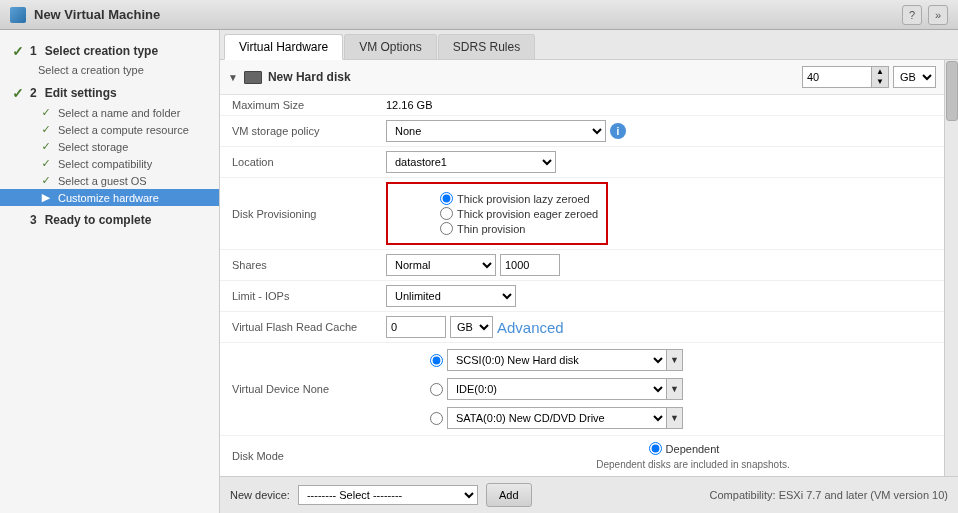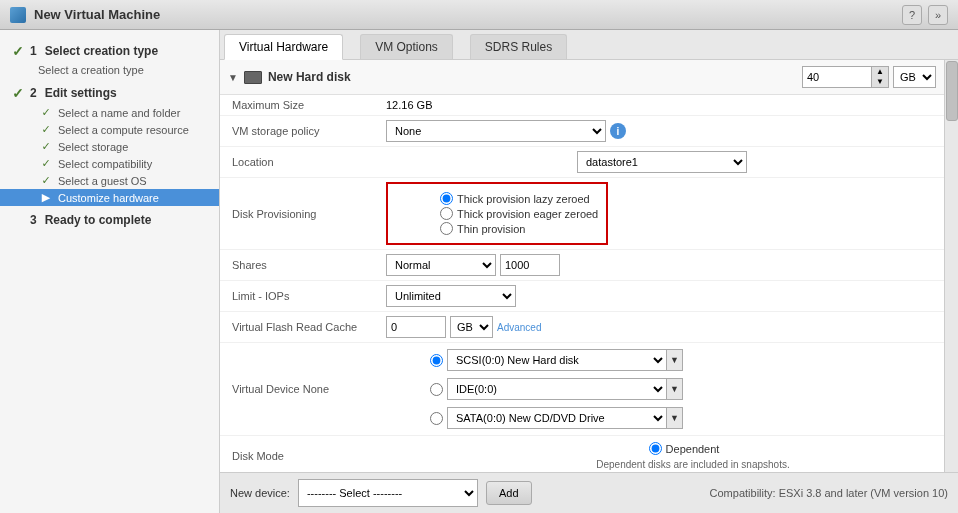--- a/index.html
+++ b/index.html
@@ -31,21 +31,21 @@
     .sidebar-section-num { font-weight: bold; margin-right: 4px; }
     .step-group { margin-bottom: 4px; }
     .check-icon { color: #4a7c2e; font-size: 14px; width: 16px; text-align: center; }
     .arrow-icon { color: white; font-size: 14px; width: 16px; text-align: center; }
     .step-header { display: flex; align-items: center; padding: 3px 10px; font-size: 12px; font-weight: bold; color: #333; gap: 4px; }
 
     
     .content { flex: 1; display: flex; flex-direction: column; background: #fff; }
 
     
-    .tabs { display: flex; background: #e8e8e8; border-bottom: 1px solid #ccc; padding-top: 4px; padding-left: 4px; gap: 17px; }
+    .tabs { display: flex; background: #e8e8e8; border-bottom: 1px solid #ccc; padding-top: 4px; padding-left: 4px; gap: 1px; }
     .tab { padding: 5px 14px; font-size: 12px; cursor: pointer; border: 1px solid #ccc; border-bottom: none; background: #d8d8d8; border-radius: 3px 3px 0 0; color: #333; }
     .tab.active { background: #fff; border-bottom: 1px solid #fff; margin-bottom: -1px; color: #000; }
 
     .scrollbar-track { position: absolute; right: 0; top: 0; bottom: 0; width: 14px; background: #e8e8e8; border-left: 1px solid #ccc; }
     .scrollbar-thumb { width: 12px; height: 60px; background: #c0c0c0; border: 1px solid #aaa; border-radius: 3px; margin: 1px; }
 
     
     .form-table { width: 100%; border-collapse: collapse; }
     .form-table td { padding: 4px 6px; vertical-align: middle; border-bottom: 1px solid #f0f0f0; }
     .form-table .label-cell { width: 160px; color: #555; padding-left: 12px; font-size: 11px; }
@@ -68,42 +68,42 @@
     .row-flex { display: flex; align-items: center; gap: 4px; }
 
     
     .disk-prov-section { border: 2px solid #cc0000; padding: 6px 8px; display: inline-block; background: #fff; }
     .radio-row { display: flex; align-items: center; gap: 4px; margin: 2px 0; font-size: 11px; color: #333; padding-left: 44px; }
     .radio-row input[type=radio] { margin: 0; }
 
     
     .bottom-bar { background: #e8e8e8; border-top: 1px solid #ccc; padding: 6px 10px; display: flex; align-items: center; gap: 8px; }
     .new-device-label { font-size: 11px; color: #333; }
-    .select-new-device { border: 1px solid #aaa; background: #fff; font-size: 11px; height: 28px; width: 180px; padding: 0 4px; }
+    .select-new-device { border: 1px solid #aaa; background: #fff; font-size: 11px; height: 20px; width: 180px; padding: 0 4px; }
     .add-btn { border: 1px solid #aaa; background: linear-gradient(to bottom, #e8e8e8, #d0d0d0); font-size: 11px; height: 24px; padding: 0 12px; cursor: pointer; border-radius: 3px; }
     .compat-text { margin-left: auto; font-size: 11px; color: #555; }
 
     .info-icon { width: 16px; height: 16px; border-radius: 50%; background: #4a90d9; color: white; font-size: 10px; display: inline-flex; align-items: center; justify-content: center; font-weight: bold; cursor: pointer; }
 
     .expand-arrow { color: #555; font-size: 10px; cursor: pointer; }
 
-    .advanced-link { color: #4a90d9; cursor: pointer; font-size: 10px; text-decoration: none; }
+    .advanced-link { color: #4a90d9; cursor: pointer; font-size: 15px; text-decoration: none; }
 
     
     .dropdown-wrap { display: flex; align-items: center; }
     .dropdown-field { border: 1px solid #aaa; background: #fff; font-size: 11px; height: 22px; padding: 0 4px; }
     .dropdown-arrow-btn { width: 16px; height: 22px; border: 1px solid #aaa; border-left: none; background: #e8e8e8; cursor: pointer; display: flex; align-items: center; justify-content: center; font-size: 9px; }
 
     
     .form-scroll-container { position: relative; flex: 1; overflow: hidden; }
 
     .sub-item { padding: 2px 10px 2px 38px; font-size: 11px; color: #555; display: flex; align-items: center; gap: 4px; }
     .sub-item.active { background: #4a90d9; color: white; }
 
-    .location-wrap { display: flex; align-items: center; gap: 4px; justify-content: center; }
+    .location-wrap { display: flex; align-items: center; gap: 4px; }
   </style>
 </head>
 <body>
 
 <div class="title-bar">
   <span style="width:16px;height:16px;background:linear-gradient(135deg,#5a9fd4,#2a6fa8);border-radius:2px;display:inline-block;"></span>
   <span class="title-bar-text">New Virtual Machine</span>
   <div class="title-bar-controls">
     <div class="title-bar-btn">?</div>
     <div class="title-bar-btn">»</div>
@@ -349,16 +349,16 @@
         <div class="scrollbar-thumb"></div>
       </div>
     </div>
 
     <div class="bottom-bar">
       <span class="new-device-label">New device:</span>
       <select class="select-new-device">
         <option>-------- Select --------</option>
       </select>
       <button class="add-btn">Add</button>
-      <span class="compat-text">Compatibility: ESXi 3.8 and later (VM version 10)</span>
+      <span class="compat-text">Compatibility: ESXi 7.7 and later (VM version 10)</span>
     </div>
   </div>
 </div>
 
 </body></html>

